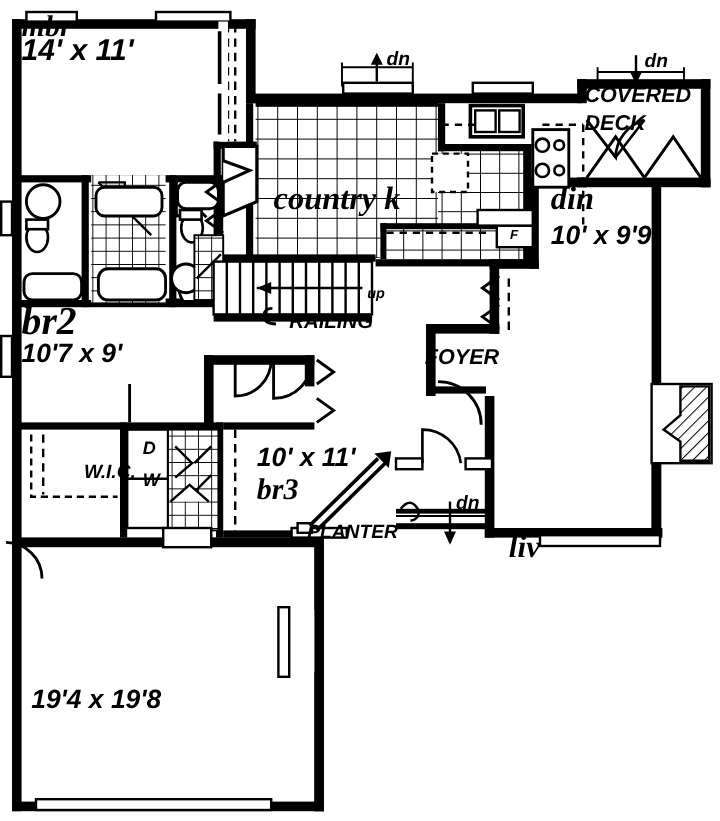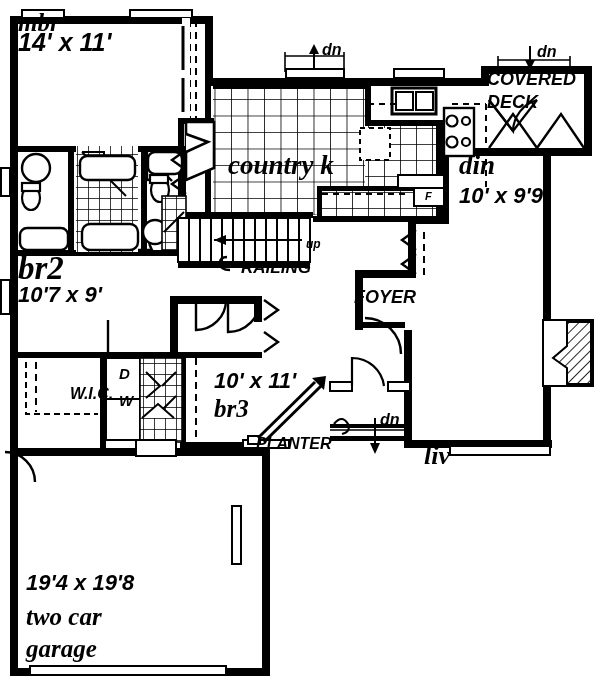--- a/index.html
+++ b/index.html
@@ -315,22 +315,20 @@
 
 <div class="lbl room-name" style="left:459px;top:152px;font-size:27px;">din</div>
 <div class="lbl room-dim" style="left:459px;top:185px;font-size:22px;">10' x 9'9</div>
 
 <div class="lbl room-dim" style="left:214px;top:370px;font-size:22px;">10' x 11'</div>
 <div class="lbl room-name" style="left:214px;top:396px;font-size:25px;">br3</div>
 
 <div class="lbl room-name" style="left:424px;top:396px;font-size:26px;margin-top:47px;">liv</div>
 
 <div class="lbl room-dim" style="left:26px;top:572px;font-size:22px;">19'4 x 19'8</div>
-<div class="lbl room-name" style="left:26px;top:604px;font-size:25px;">two car</div>
-<div class="lbl room-name" style="left:26px;top:636px;font-size:25px;">garage</div>
 
 <div class="lbl note" style="left:487px;top:70px;font-size:18px;">COVERED</div>
 <div class="lbl note" style="left:487px;top:93px;font-size:18px;">DECK</div>
 <div class="lbl note" style="left:354px;top:288px;font-size:18px;">FOYER</div>
 <div class="lbl note" style="left:241px;top:259px;font-size:17px;">RAILING</div>
 <div class="lbl note" style="left:256px;top:436px;font-size:16px;">PLANTER</div>
 <div class="lbl note" style="left:38px;top:386px;font-size:16px;margin-left:32px;">W.I.C.</div>
 <div class="lbl note" style="left:306px;top:238px;font-size:12px;">up</div>
 <div class="lbl note" style="left:322px;top:42px;font-size:16px;">dn</div>
 <div class="lbl note" style="left:537px;top:44px;font-size:16px;">dn</div>

